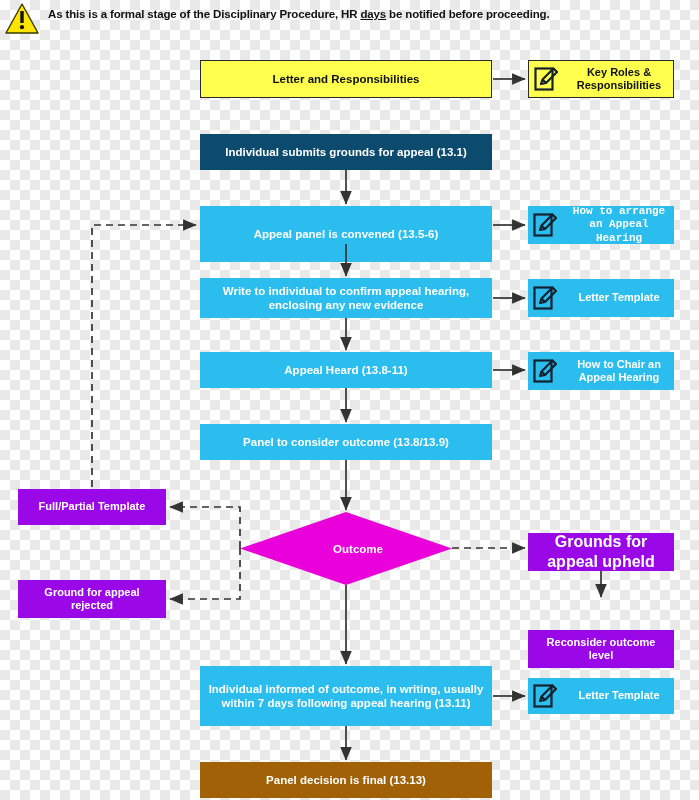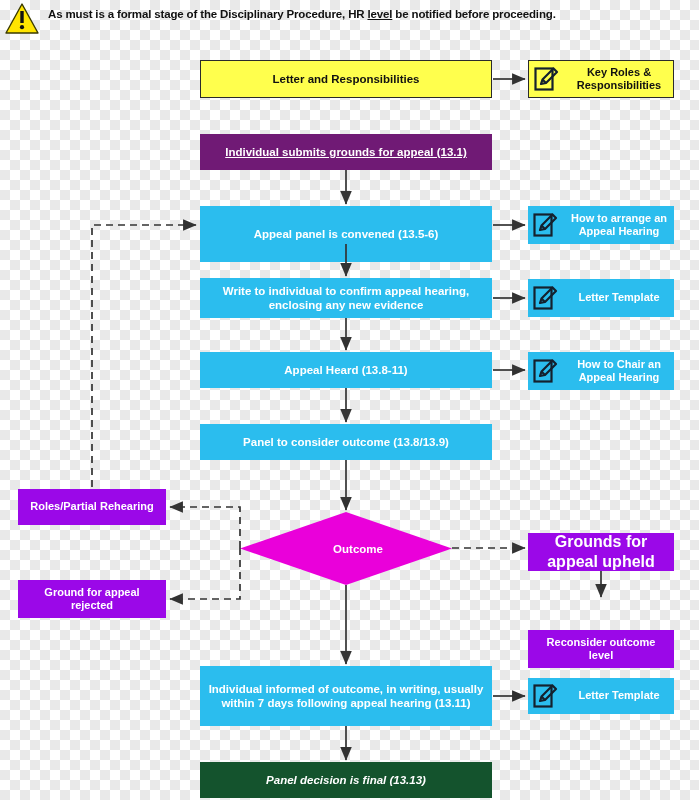--- a/index.html
+++ b/index.html
@@ -88,24 +88,24 @@
     flex: 1 1 auto;
     text-align: center;
   }
   .doc-icon {
     flex: 0 0 auto;
     width: 26px;
     height: 28px;
   }
 
   .c-yellow { background: #ffff4d; color: #111111; border: 1px solid #2b2b2b; }
-  .c-orange { background: #701a75; text-decoration: underline; }
+  .c-orange { background: #0c4a6e; }
   .c-blue   { background: #2bbdee; }
   .c-purple { background: #9b08e8; }
-  .c-green  { background: #14532d; font-style: italic; }
+  .c-green  { background: #a16207; }
 
   
   #outcome-diamond {
     position: absolute;
     left: 240px;
     top: 512px;
     width: 212px;
     height: 73px;
   }
   #outcome-diamond .dia-shape {
@@ -140,21 +140,21 @@
 
 <div id="stage">
 
   <div id="banner">
     <svg id="warn-icon" viewBox="0 0 36 33">
       <polygon points="18,2 34,31 2,31" fill="#ffe400" stroke="#3a3a00" stroke-width="1.4" stroke-linejoin="round"></polygon>
       <rect x="16.3" y="9" width="3.4" height="12" fill="#111111"></rect>
       <circle cx="18" cy="25.2" r="2.1" fill="#111111"></circle>
     </svg>
     <div id="banner-text">
-      <span>As must is a formal stage of the Disciplinary Procedure, HR </span><u>level</u><span> be notified before proceeding.</span>
+      <span>As this is a formal stage of the Disciplinary Procedure, HR </span><u>days</u><span> be notified before proceeding.</span>
     </div>
   </div>
 
   <div class="node main-node c-yellow" style="top:60px;height:38px;">
     <span>Letter and Responsibilities</span>
   </div>
 
   <div class="node main-node c-orange" style="top:134px;height:36px;">
     <span>Individual submits grounds for appeal (13.1)</span>
   </div>
@@ -190,21 +190,21 @@
 
   <div class="node side-node c-yellow" style="top:60px;height:38px;">
     <svg class="doc-icon" viewBox="0 0 26 28">
       <rect x="2.5" y="3.5" width="17" height="21" fill="none" stroke="#14212e" stroke-width="2.2"></rect>
       <path d="M8 19 L9.5 14.5 L20.5 3.5 L24 7 L13 18 Z" fill="none" stroke="#14212e" stroke-width="2.2" stroke-linejoin="round"></path>
       <line x1="9.5" y1="14.5" x2="13" y2="18" stroke="#14212e" stroke-width="2.2"></line>
     </svg>
     <span class="side-label">Key Roles &amp; Responsibilities</span>
   </div>
 
-  <div class="node side-node c-blue" style="top:206px;height:38px;">
+  <div class="node side-node c-blue" style="top:206px;height:38px;font-family:Liberation Mono, monospace;">
     <svg class="doc-icon" viewBox="0 0 26 28">
       <rect x="2.5" y="3.5" width="17" height="21" fill="none" stroke="#14212e" stroke-width="2.2"></rect>
       <path d="M8 19 L9.5 14.5 L20.5 3.5 L24 7 L13 18 Z" fill="none" stroke="#14212e" stroke-width="2.2" stroke-linejoin="round"></path>
       <line x1="9.5" y1="14.5" x2="13" y2="18" stroke="#14212e" stroke-width="2.2"></line>
     </svg>
     <span class="side-label">How to arrange an Appeal Hearing</span>
   </div>
 
   <div class="node side-node c-blue" style="top:279px;height:38px;">
     <svg class="doc-icon" viewBox="0 0 26 28">
@@ -227,21 +227,21 @@
   <div class="node side-node c-blue" style="top:678px;height:36px;">
     <svg class="doc-icon" viewBox="0 0 26 28">
       <rect x="2.5" y="3.5" width="17" height="21" fill="none" stroke="#14212e" stroke-width="2.2"></rect>
       <path d="M8 19 L9.5 14.5 L20.5 3.5 L24 7 L13 18 Z" fill="none" stroke="#14212e" stroke-width="2.2" stroke-linejoin="round"></path>
       <line x1="9.5" y1="14.5" x2="13" y2="18" stroke="#14212e" stroke-width="2.2"></line>
     </svg>
     <span class="side-label">Letter Template</span>
   </div>
 
   <div class="node c-purple" style="left:18px;top:489px;width:148px;height:36px;font-size:11px;color:#fff;">
-    <span>Roles/Partial Rehearing</span>
+    <span>Full/Partial Template</span>
   </div>
 
   <div class="node c-purple" style="left:18px;top:580px;width:148px;height:38px;font-size:11px;color:#fff;">
     <span>Ground for appeal rejected</span>
   </div>
 
   <div class="node c-purple" style="left:528px;top:533px;width:146px;height:38px;font-size:16px;color:#fff;">
     <span>Grounds for appeal upheld</span>
   </div>
 

